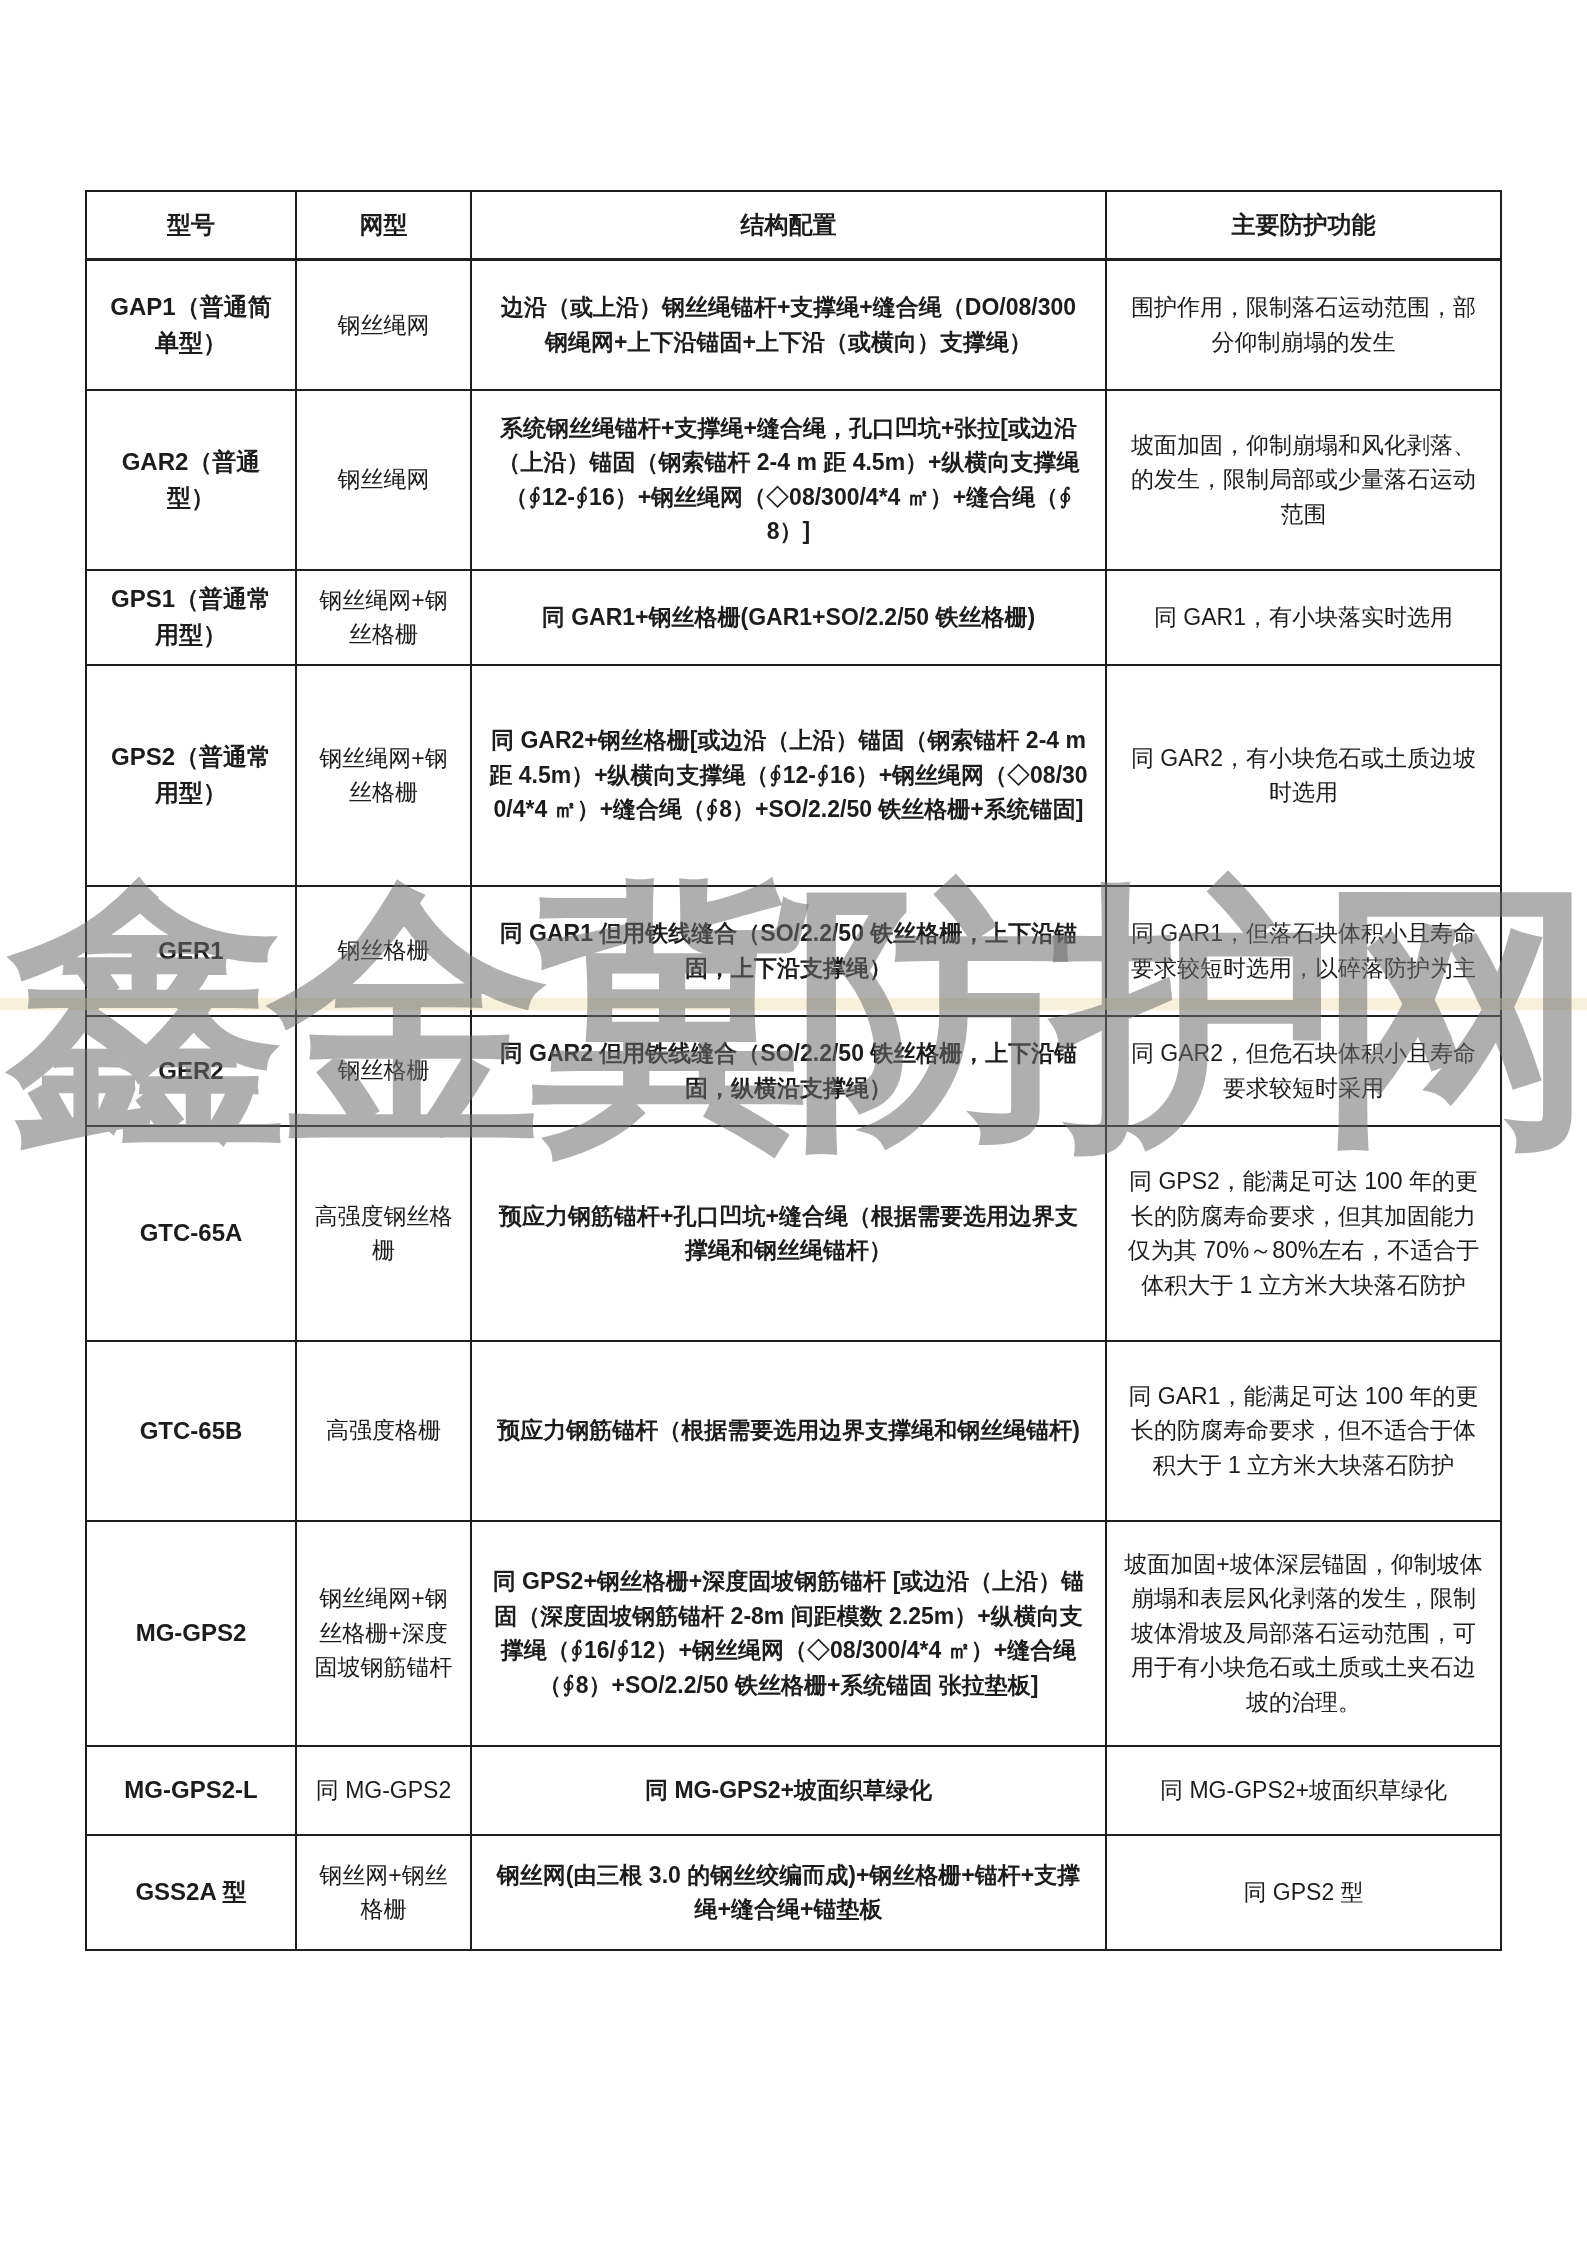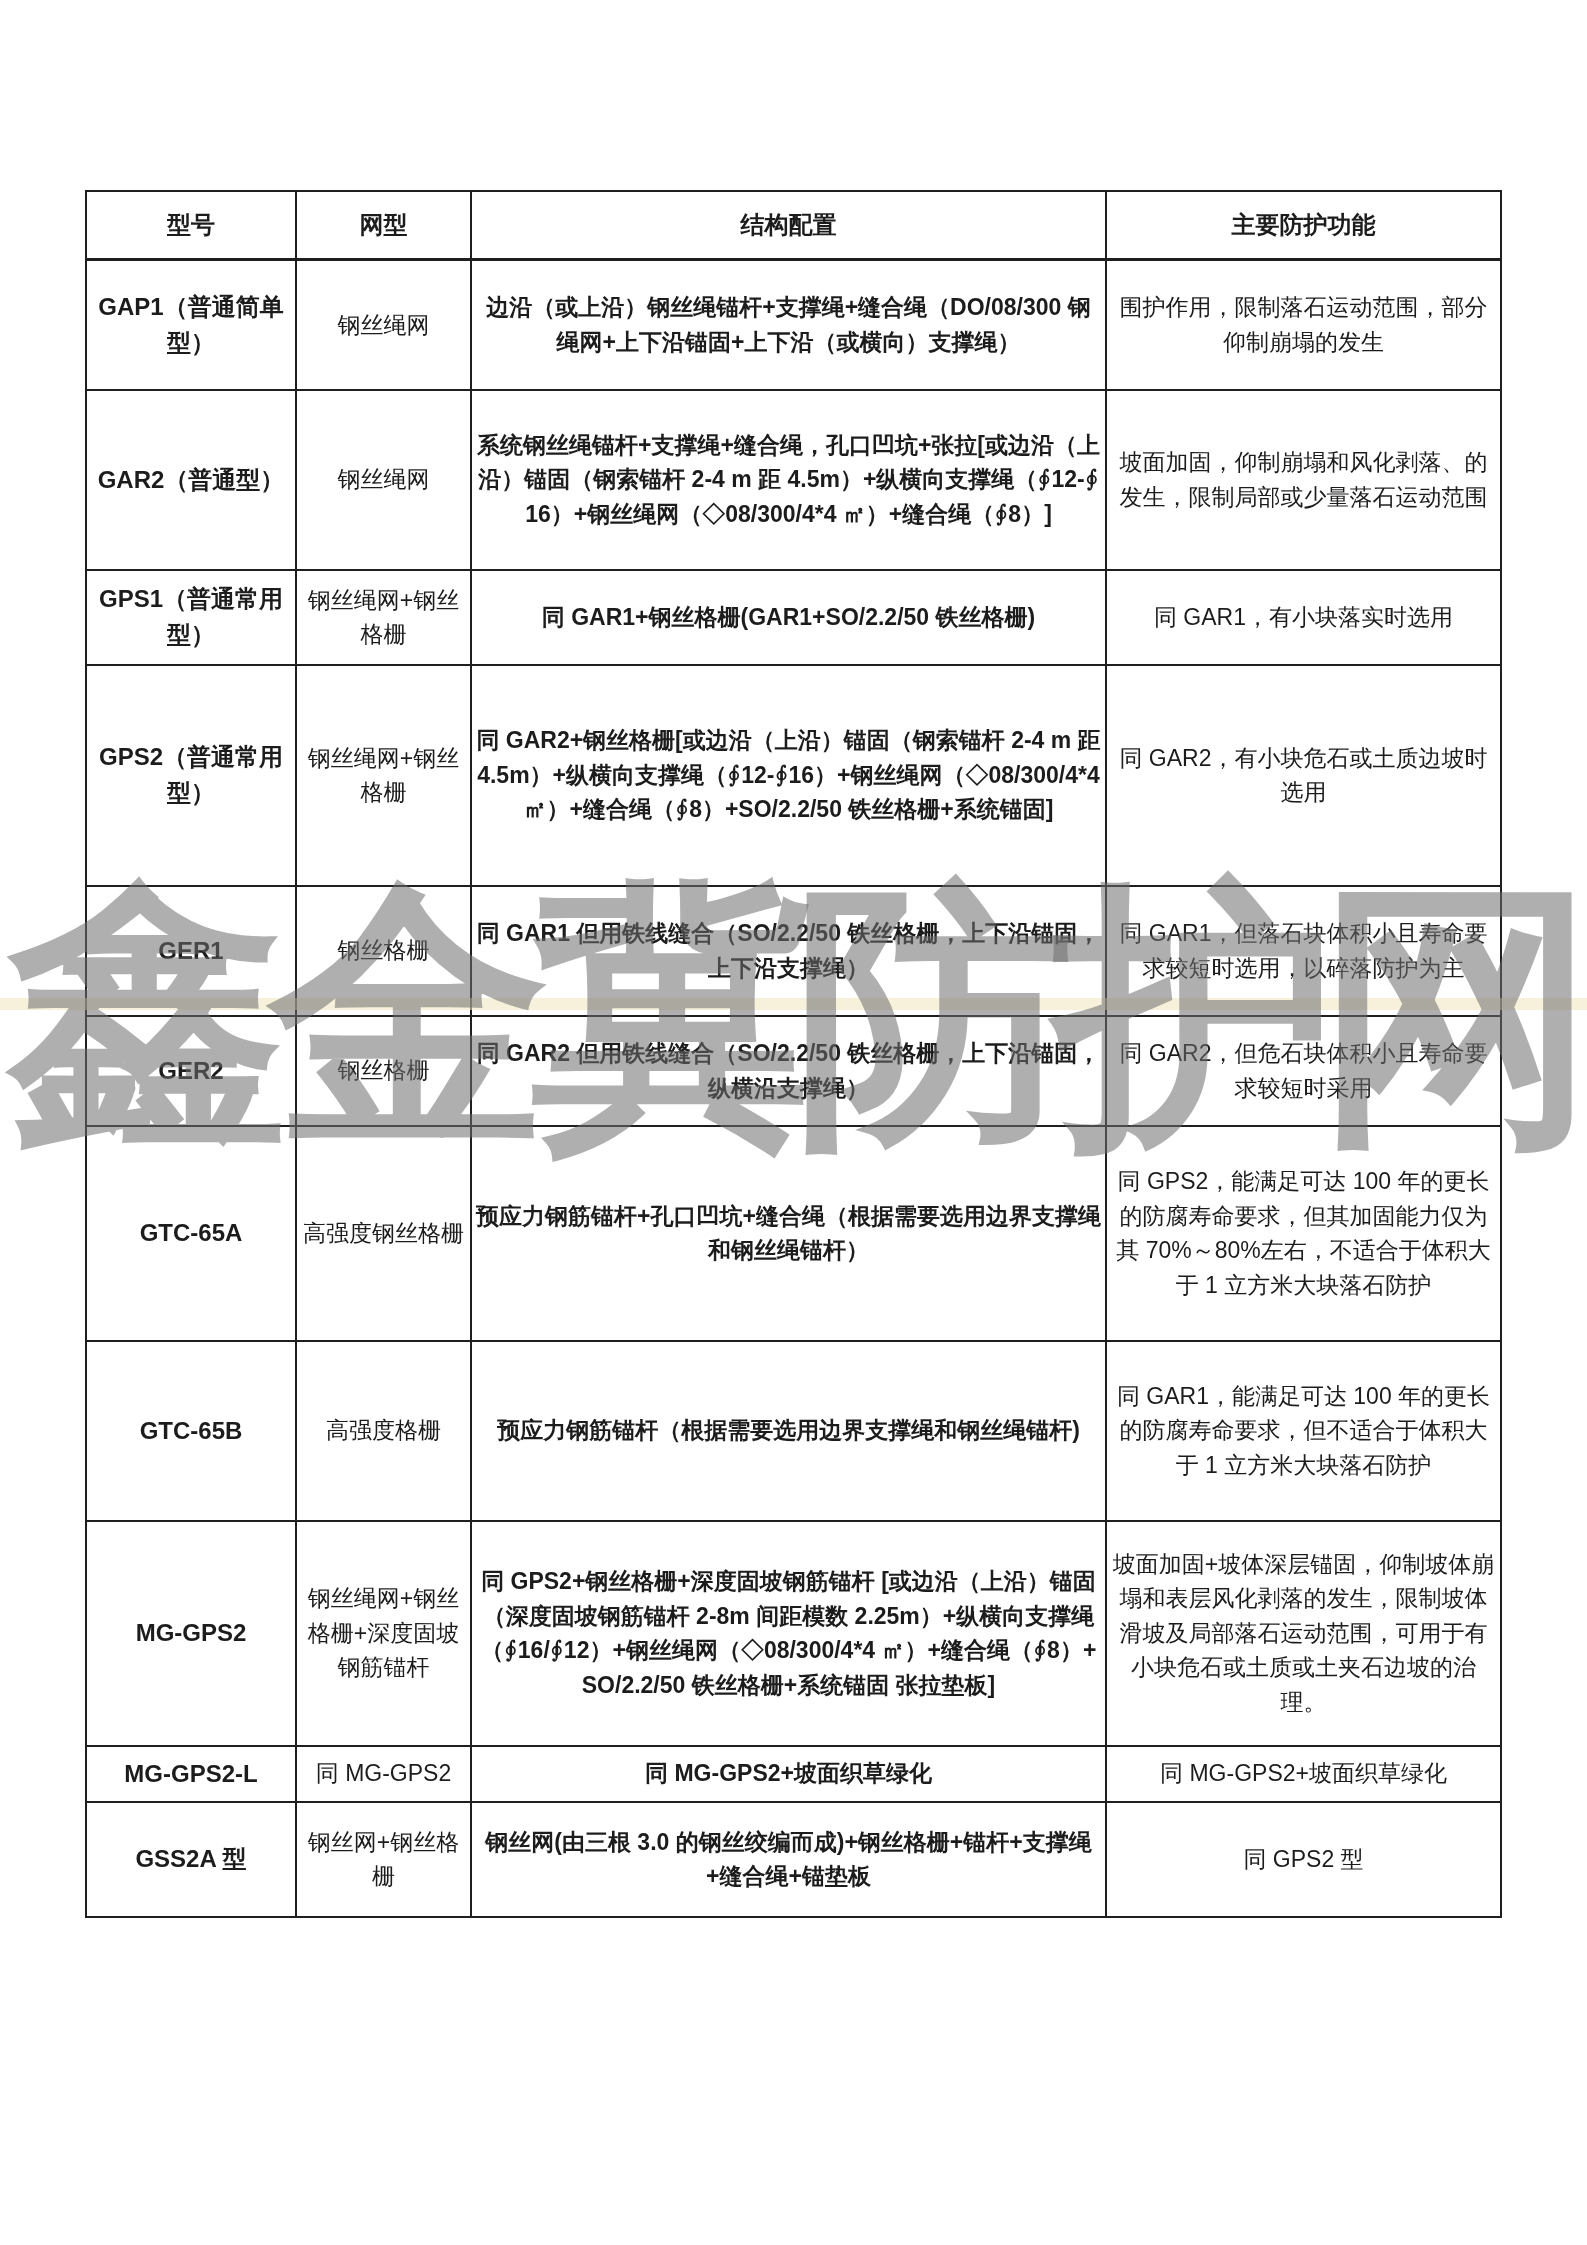--- a/index.html
+++ b/index.html
@@ -25,21 +25,21 @@
     table-layout: fixed;
     font-size: 23px;
     font-weight: 500;
     line-height: 1.5;
   }
   table.spec-table th,
   table.spec-table td {
     border: 2px solid #1f1f1f;
     text-align: center;
     vertical-align: middle;
-    padding: 4px 4px;
+    padding: 4px 16px;
     word-break: break-all;
     overflow: hidden;
   }
   table.spec-table thead th {
     border-bottom-width: 3px;
     font-weight: 700;
     font-size: 24px;
     height: 58px;
   }
   td.model-cell {
@@ -151,21 +151,21 @@
           <td class="net-cell">高强度格栅</td>
           <td class="structure-cell">预应力钢筋锚杆（根据需要选用边界支撑绳和钢丝绳锚杆)</td>
           <td class="function-cell">同 GAR1，能满足可达 100 年的更长的防腐寿命要求，但不适合于体积大于 1 立方米大块落石防护</td>
         </tr>
         <tr style="height: 225px;">
           <td class="model-cell">MG-GPS2</td>
           <td class="net-cell">钢丝绳网+钢丝格栅+深度固坡钢筋锚杆</td>
           <td class="structure-cell">同 GPS2+钢丝格栅+深度固坡钢筋锚杆 [或边沿（上沿）锚固（深度固坡钢筋锚杆 2-8m 间距模数 2.25m）+纵横向支撑绳（∮16/∮12）+钢丝绳网（◇08/300/4*4 ㎡）+缝合绳（∮8）+SO/2.2/50 铁丝格栅+系统锚固 张拉垫板]</td>
           <td class="function-cell">坡面加固+坡体深层锚固，仰制坡体崩塌和表层风化剥落的发生，限制坡体滑坡及局部落石运动范围，可用于有小块危石或土质或土夹石边坡的治理。</td>
         </tr>
-        <tr style="height: 56px;">
+        <tr style="height: 89px;">
           <td class="model-cell">MG-GPS2-L</td>
           <td class="net-cell">同 MG-GPS2</td>
           <td class="structure-cell">同 MG-GPS2+坡面织草绿化</td>
           <td class="function-cell">同 MG-GPS2+坡面织草绿化</td>
         </tr>
         <tr style="height: 115px;">
           <td class="model-cell">GSS2A 型</td>
           <td class="net-cell">钢丝网+钢丝格栅</td>
           <td class="structure-cell">钢丝网(由三根 3.0 的钢丝绞编而成)+钢丝格栅+锚杆+支撑绳+缝合绳+锚垫板</td>
           <td class="function-cell">同 GPS2 型</td>

